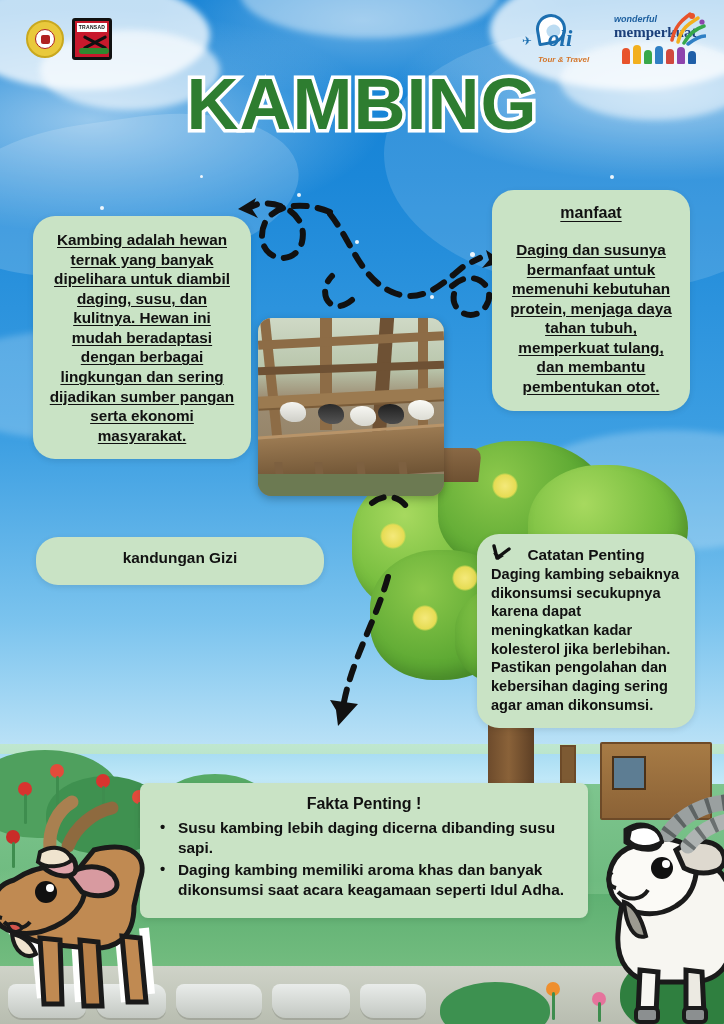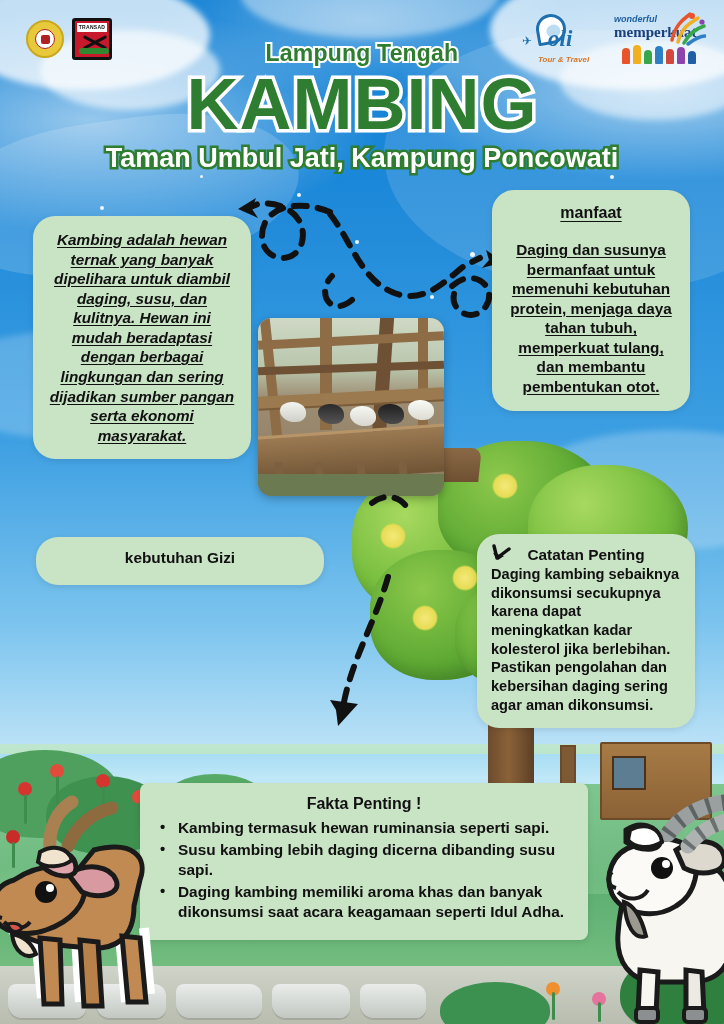--- a/index.html
+++ b/index.html
@@ -180,21 +180,21 @@
   }
   .card-title{ font-weight:800; text-align:center; }
   .card p{ font-weight:800; line-height:1.28; }
   .card ul{ list-style:none; }
   .card li{ position:relative; padding-left:16px; font-weight:800; line-height:1.3; }
   .card li:before{
     content:"\2022"; position:absolute; left:2px; top:-1px; font-size:15px;
   }
 
   #card-deskripsi{ left:33px; top:216px; width:218px; text-align:center; font-size:15.3px; }
-  #card-deskripsi p{ text-decoration:underline; text-underline-offset:2px;font-style:italic; }
+  #card-deskripsi p{ text-decoration:underline; text-underline-offset:2px; }
 
   #card-manfaat{ left:492px; top:190px; width:198px; text-align:center; font-size:15.3px; }
   #card-manfaat .card-title{ font-size:16px; text-decoration:underline; text-underline-offset:3px; margin-bottom:18px; }
   #card-manfaat p{ text-decoration:underline; text-underline-offset:2px; }
 
   #card-gizi{ left:36px; top:537px; width:288px; font-size:14.6px; padding:12px 14px 14px; }
   #card-gizi .card-title{ font-size:15.4px; margin-bottom:4px; }
   #card-gizi li{ margin-bottom:1px; }
 
   #card-catatan{ left:477px; top:534px; width:218px; font-size:14.6px; padding:12px 14px 14px; }
@@ -376,23 +376,21 @@
         <i style="left:11px;background:#f2b01e;height:19px;"></i>
         <i style="left:22px;background:#37a84a;height:14px;"></i>
         <i style="left:33px;background:#2f7fc4;height:18px;"></i>
         <i style="left:44px;background:#d0483e;height:15px;"></i>
         <i style="left:55px;background:#8e44ad;height:17px;"></i>
         <i style="left:66px;background:#1f5fa8;height:13px;"></i>
       </span>
     </div>
   </div>
 
-  <div class="kicker">Lampung Tengah</div>
   <div class="bigtitle">KAMBING</div>
-  <div class="subtitle">Taman Umbul Jati, Kampung Poncowati</div>
 
   <div class="photo">
     <div class="roofbg"></div>
     <div class="beam" style="left:8px;  top:0;  width:10px; height:120px; transform:skewX(6deg);"></div>
     <div class="beam" style="left:62px; top:0;  width:12px; height:112px;"></div>
     <div class="beam d" style="left:118px;top:0; width:14px; height:118px; transform:skewX(-4deg);"></div>
     <div class="beam" style="left:160px;top:0;  width:10px; height:108px;"></div>
     <div class="beam" style="left:0;    top:18px; width:186px; height:9px; transform:rotate(-3deg);"></div>
     <div class="beam d" style="left:0;  top:46px; width:186px; height:8px; transform:rotate(-2deg);"></div>
     <div class="rail" style="top:74px; transform:rotate(-3deg);"></div>
@@ -441,36 +439,35 @@
   <div class="card" id="card-deskripsi">
     <p>Kambing adalah hewan ternak yang banyak dipelihara untuk diambil daging, susu, dan kulitnya. Hewan ini mudah beradaptasi dengan berbagai lingkungan dan sering dijadikan sumber pangan serta ekonomi masyarakat.</p>
   </div>
 
   <div class="card" id="card-manfaat">
     <div class="card-title">manfaat</div>
     <p>Daging dan susunya bermanfaat untuk memenuhi kebutuhan protein, menjaga daya tahan tubuh, memperkuat tulang, dan membantu pembentukan otot.</p>
   </div>
 
   <div class="card" id="card-gizi">
-    <div class="card-title">kebutuhan Gizi</div>
+    <div class="card-title">kandungan Gizi</div>
   </div>
 
   <div class="card" id="card-catatan">
     <svg class="mini-arrow" viewBox="0 0 22 20">
       <path d="M3 2 L6 14 L18 5" stroke="#111" stroke-width="3.4" fill="none" stroke-linecap="round" stroke-linejoin="round"></path>
       <path d="M2 9 L7 16 L13 12 Z" fill="#111"></path>
     </svg>
     <div class="card-title">Catatan Penting</div>
     <p>Daging kambing sebaiknya dikonsumsi secukupnya karena dapat meningkatkan kadar kolesterol jika berlebihan. Pastikan pengolahan dan kebersihan daging sering agar aman dikonsumsi.</p>
   </div>
 
   <div class="card" id="card-fakta">
     <div class="card-title">Fakta Penting !</div>
     <ul>
-      <li>Kambing termasuk hewan ruminansia seperti sapi.</li>
       <li>Susu kambing lebih daging dicerna dibanding susu sapi.</li>
       <li>Daging kambing memiliki aroma khas dan banyak dikonsumsi saat acara keagamaan seperti Idul Adha.</li>
     </ul>
   </div>
 
   <div class="goat" style="left:-16px; top:788px;">
     <svg width="230" height="236" viewBox="0 0 230 236">
       <g stroke="#fff" stroke-width="10" fill="none" stroke-linejoin="round">
         <path d="M96 88 C64 84, 34 96, 26 118 C18 140, 34 152, 52 150 L58 210 M92 150 L96 214 M136 148 L142 214 M160 140 L166 206"></path>
       </g>

